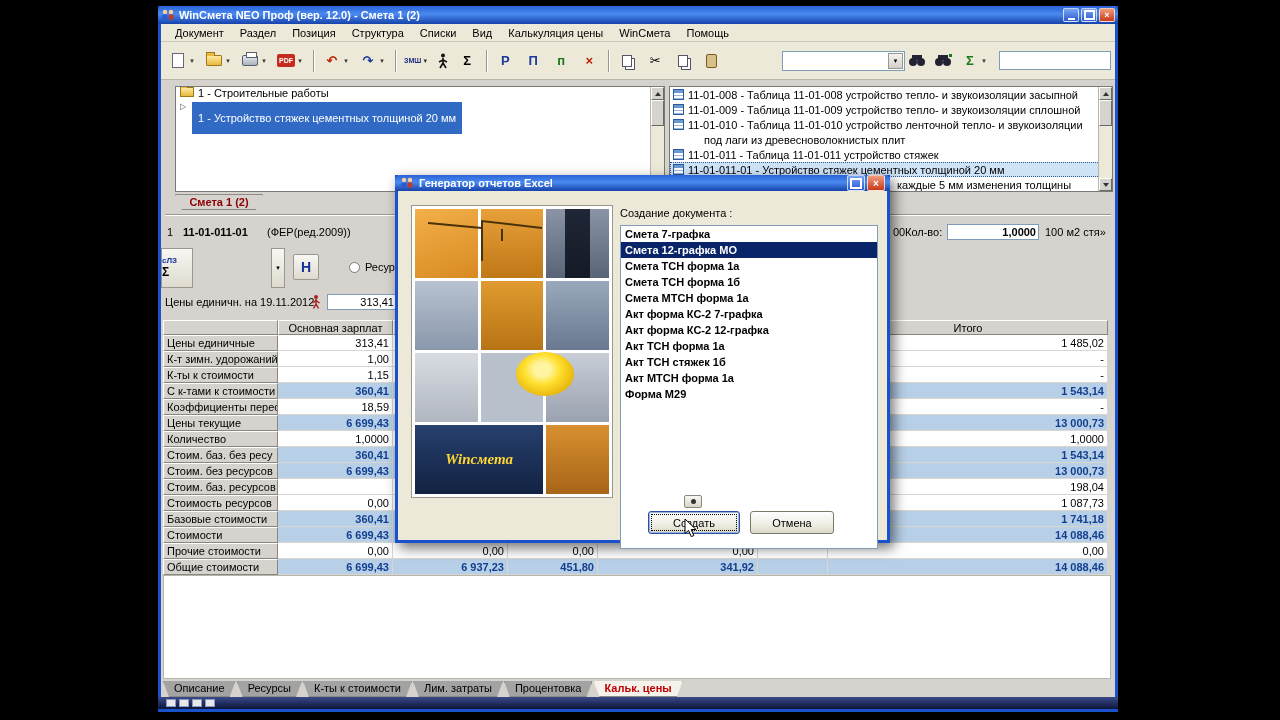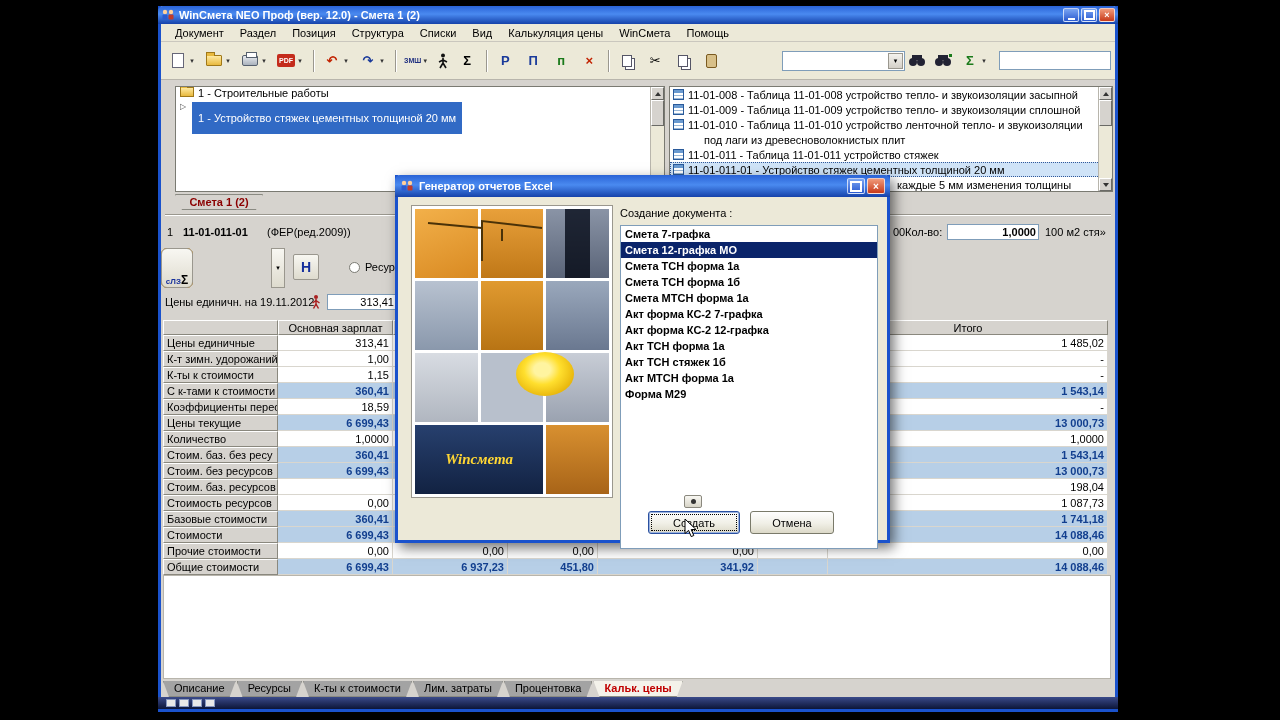--- a/index.html
+++ b/index.html
@@ -66,21 +66,21 @@
 .crow.focused{background:#cfe3f7;outline:1px dotted #30589a;outline-offset:-1px}
 
 #sheetTab{position:absolute;left:14px;top:188px;width:88px;height:16px;background:#d6d3ce;border:1px solid #8a8a82;
   clip-path:polygon(0 0,100% 0,calc(100% - 7px) 100%,7px 100%);display:flex;align-items:center;justify-content:center;
   color:#8b0000;font-weight:bold}
 #grpline{position:absolute;left:4px;right:4px;top:208px;height:2px;border-top:1px solid #9a978e;border-bottom:1px solid #fff}
 #posRow{position:absolute;left:0;right:0;top:218px;height:16px}
 #posRow span,#posRow input{position:absolute;white-space:nowrap}
 #btnRow{position:absolute;left:0;right:0;top:240px;height:44px}
 .calcbtn{position:absolute;top:2px;width:32px;height:40px;background:linear-gradient(#f8f7f2,#dedbce);
-  border:1px solid #9a978e;border-radius:6px;display:flex;flex-direction:row;align-items:flex-end;justify-content:center;line-height:1.1}
+  border:1px solid #9a978e;border-radius:0;display:flex;flex-direction:column;align-items:flex-start;justify-content:center;line-height:1.1}
 .calcbtn .cl{font-size:8px;font-weight:bold;color:#16309c}
 .calcbtn .cs{font-size:12px;font-weight:bold}
 .calcbtn.active{background:linear-gradient(#ffe8b0,#f5c66a);border-color:#e08a00}
 #calcDrop{position:absolute;left:110px;top:2px;width:14px;height:40px;background:linear-gradient(#f8f7f2,#dedbce);
   border:1px solid #9a978e;display:flex;align-items:center;justify-content:center;font-size:7px}
 #hBtn{position:absolute;left:132px;top:8px;width:26px;height:26px;background:linear-gradient(#f8f7f2,#dedbce);
   border:1px solid #9a978e;border-radius:2px;display:flex;align-items:center;justify-content:center;color:#16309c;font-weight:bold;font-size:14px}
 .radio{position:absolute;left:188px;top:16px;width:11px;height:11px;border:1px solid #7b7b74;border-radius:50%;background:#fff}
 #radioLbl{position:absolute;left:204px;top:15px;white-space:nowrap}
 #priceRow{position:absolute;left:0;right:0;top:288px;height:18px}
@@ -102,21 +102,21 @@
 #btabs{position:absolute;left:2px;top:675px;height:16px;display:flex;gap:1px}
 .btab{padding:1px 10px;background:#a3a3a3;border:1px solid #8a8a82;border-top:0;
   clip-path:polygon(0 0,100% 0,calc(100% - 6px) 100%,6px 100%);white-space:nowrap}
 .btab.active{background:#f4f2ea;color:#c00000;font-weight:bold}
 #statusbar{position:absolute;left:-3px;right:-3px;top:691px;height:12px;background:linear-gradient(#3a4a8a,#0c1538);
   display:flex;align-items:center;gap:3px;padding-left:8px}
 .sic{width:10px;height:8px;background:#e8e8e8;border:1px solid #8898c0}
 
 #dlg{position:absolute;left:395px;top:175px;width:495px;height:368px;background:#ece9d8;
   border:3px solid #1a52cc;border-top:0;box-shadow:4px 5px 12px rgba(0,0,0,.55);z-index:50}
-#dlgTitle{position:absolute;left:-3px;right:-3px;top:0;height:22px;
+#dlgTitle{position:absolute;left:-3px;right:-3px;top:0;height:16px;
   background:linear-gradient(180deg,#2a63d6,#4a8af0 45%,#1542aa);border-radius:5px 5px 0 0;
   display:flex;align-items:center;gap:5px;padding:0 5px;color:#fff;font-weight:bold}
 .dbtns{margin-left:auto;display:flex;gap:2px}
 .db{width:18px;height:16px;border:1px solid rgba(255,255,255,.7);border-radius:2px;
   background:linear-gradient(#7aa5f2,#2a5ad0);display:flex;align-items:center;justify-content:center;color:#fff;font-size:10px;font-weight:bold}
 .db.close{background:linear-gradient(#f09a7a,#c83a1a)}
 .db.restore::after{content:"";width:8px;height:7px;border:2px solid #fff}
 #collage{position:absolute;left:13px;top:30px;width:202px;height:293px;background:#fff;border:1px solid #9a978e;
   display:grid;grid-template-columns:1fr 1fr 1fr;grid-template-rows:1fr 1fr 1fr 1fr;gap:3px;padding:3px}
 .t1{background:linear-gradient(160deg,#f2b04a,#d98a22)}

